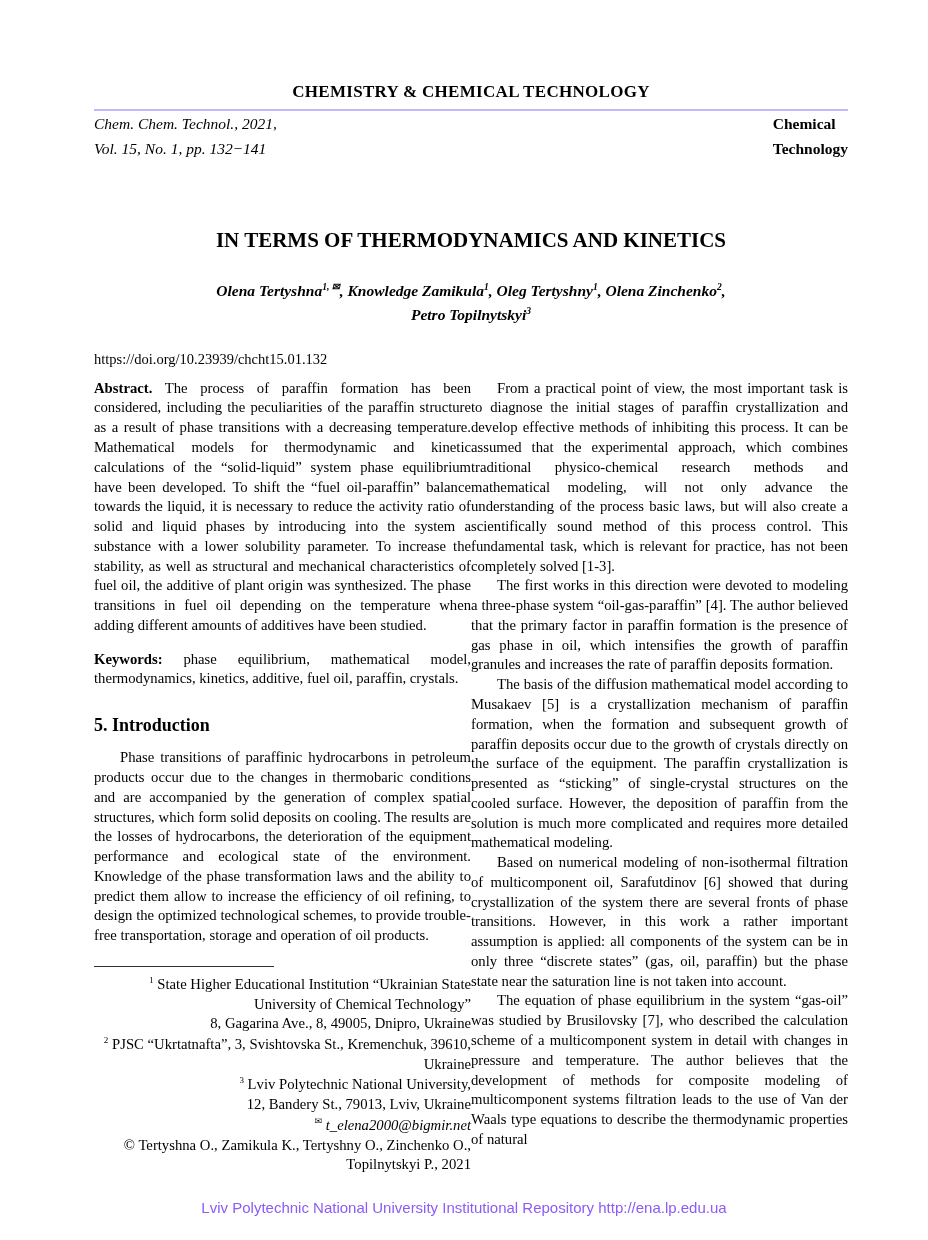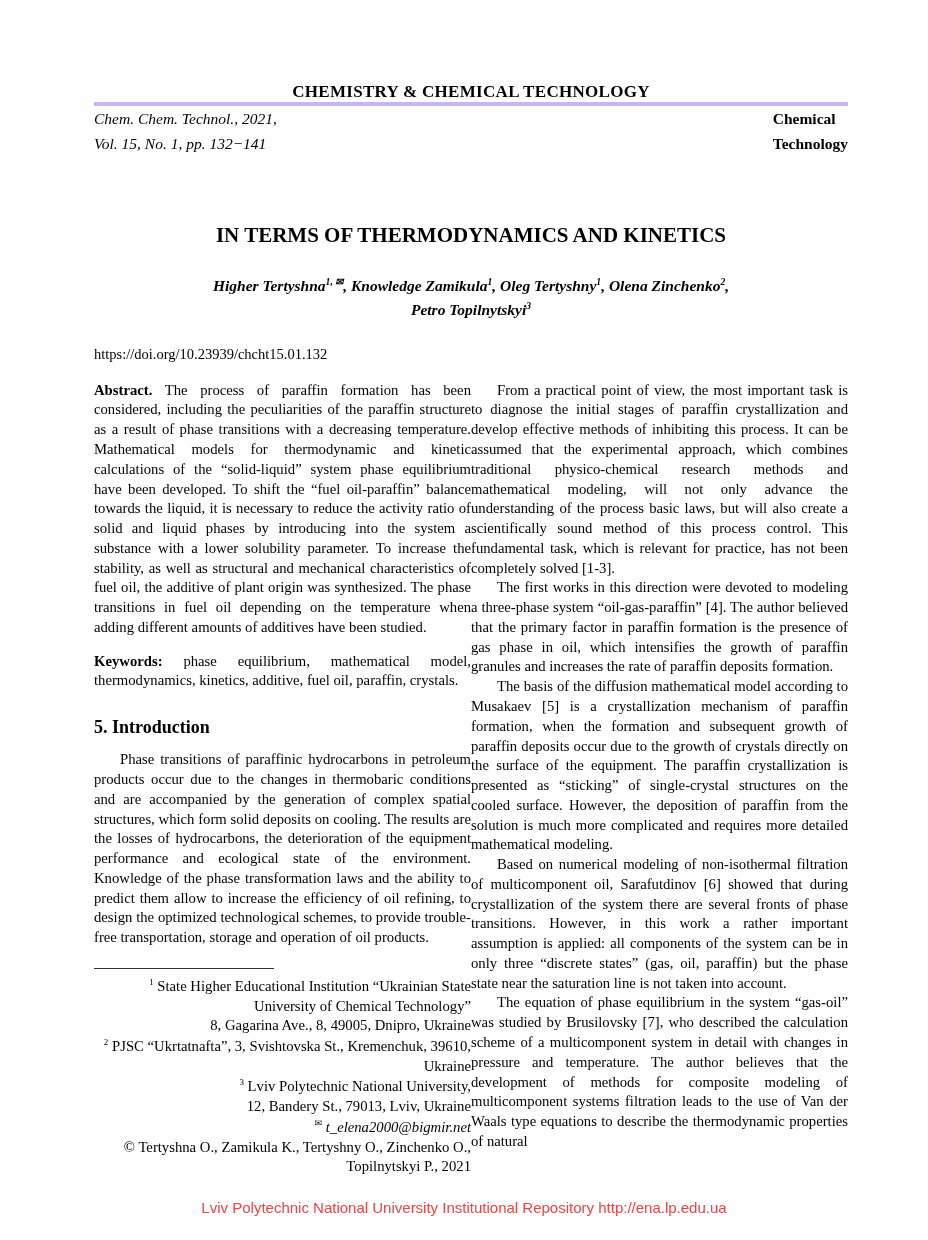--- a/index.html
+++ b/index.html
@@ -16,21 +16,22 @@
     position: absolute;
     left: 94px;
     right: 80px;
     top: 82px;
   }
   .masthead {
     text-align: center;
     font-weight: bold;
     font-size: 17px;
     letter-spacing: 0.3px;
-    border-bottom: 4px solid #c4b5fd;
+    padding-bottom: 7px;
+    border-bottom: 2px solid #c4b5fd;
   }
   .issue-row {
     display: flex;
     justify-content: space-between;
     margin-top: 1px;
     font-size: 15.5px;
     line-height: 1.6;
   }
   .issue-left { font-style: italic; }
   .issue-right { font-weight: bold; }
@@ -49,21 +50,21 @@
     font-style: italic;
     line-height: 1.55;
   }
   .authors sup { font-size: 62%; font-weight: bold; }
   .doi {
     margin-top: 24px;
     font-size: 14.5px;
   }
   .columns {
     display: flex;
-    margin-top: 18px;
+    margin-top: 11px;
   }
   .col { flex: 1 1 0; min-width: 0; }
   .col p {
     margin: 0;
     font-size: 14.7px;
     line-height: 1.345;
     text-align: justify;
   }
   .col p.indent { text-indent: 26px; }
   .col p + p.indent { margin-top: 0; }
@@ -87,21 +88,21 @@
   .footnotes sup { font-size: 9px; }
   .footnotes .email { font-style: italic; }
   .repo-footer {
     position: absolute;
     left: 0;
     right: 0;
     bottom: 24px;
     text-align: center;
     font-family: "Liberation Sans", "DejaVu Sans", sans-serif;
     font-size: 15px;
-    color: #ef4444;
+    color: #8b5cf6;
   }
 </style>
 </head>
 <body>
 
 <div class="page">
   <div class="content">
 
     <div class="masthead">
       <span>CHEMISTRY &amp; CHEMICAL TECHNOLOGY</span>
@@ -117,21 +118,21 @@
         <div>Technology</div>
       </div>
     </div>
 
     <h1 class="paper-title">
       <br>
       <span>IN TERMS OF THERMODYNAMICS AND KINETICS</span>
     </h1>
 
     <div class="authors">
-      <span>Higher Tertyshna</span><sup>1, ✉</sup><span>, </span><span>Knowledge Zamikula</span><sup>1</sup><span>, </span><span>Oleg Tertyshny</span><sup>1</sup><span>, </span><span>Olena Zinchenko</span><sup>2</sup><span>,</span><br>
+      <span>Olena Tertyshna</span><sup>1, ✉</sup><span>, </span><span>Knowledge Zamikula</span><sup>1</sup><span>, </span><span>Oleg Tertyshny</span><sup>1</sup><span>, </span><span>Olena Zinchenko</span><sup>2</sup><span>,</span><br>
       <span>Petro Topilnytskyi</span><sup>3</sup>
     </div>
 
     <div class="doi">https://doi.org/10.23939/chcht15.01.132</div>
 
     <div class="columns">
 
       <div class="col">
         <p><b>Abstract.</b> <span>The process of paraffin formation has been considered, including the peculiarities of the paraffin structure as a result of phase transitions with a decreasing temperature. Mathematical models for thermodynamic and kinetic calculations of the “solid-liquid” system phase equilibrium have been developed. To shift the “fuel oil-paraffin” balance towards the liquid, it is necessary to reduce the activity ratio of solid and liquid phases by introducing into the system a substance with a lower solubility parameter. To increase the stability, as well as structural and mechanical characteristics of fuel oil, the additive of plant origin was synthesized. The phase transitions in fuel oil depending on the temperature when adding different amounts of additives have been studied.</span></p>
 

